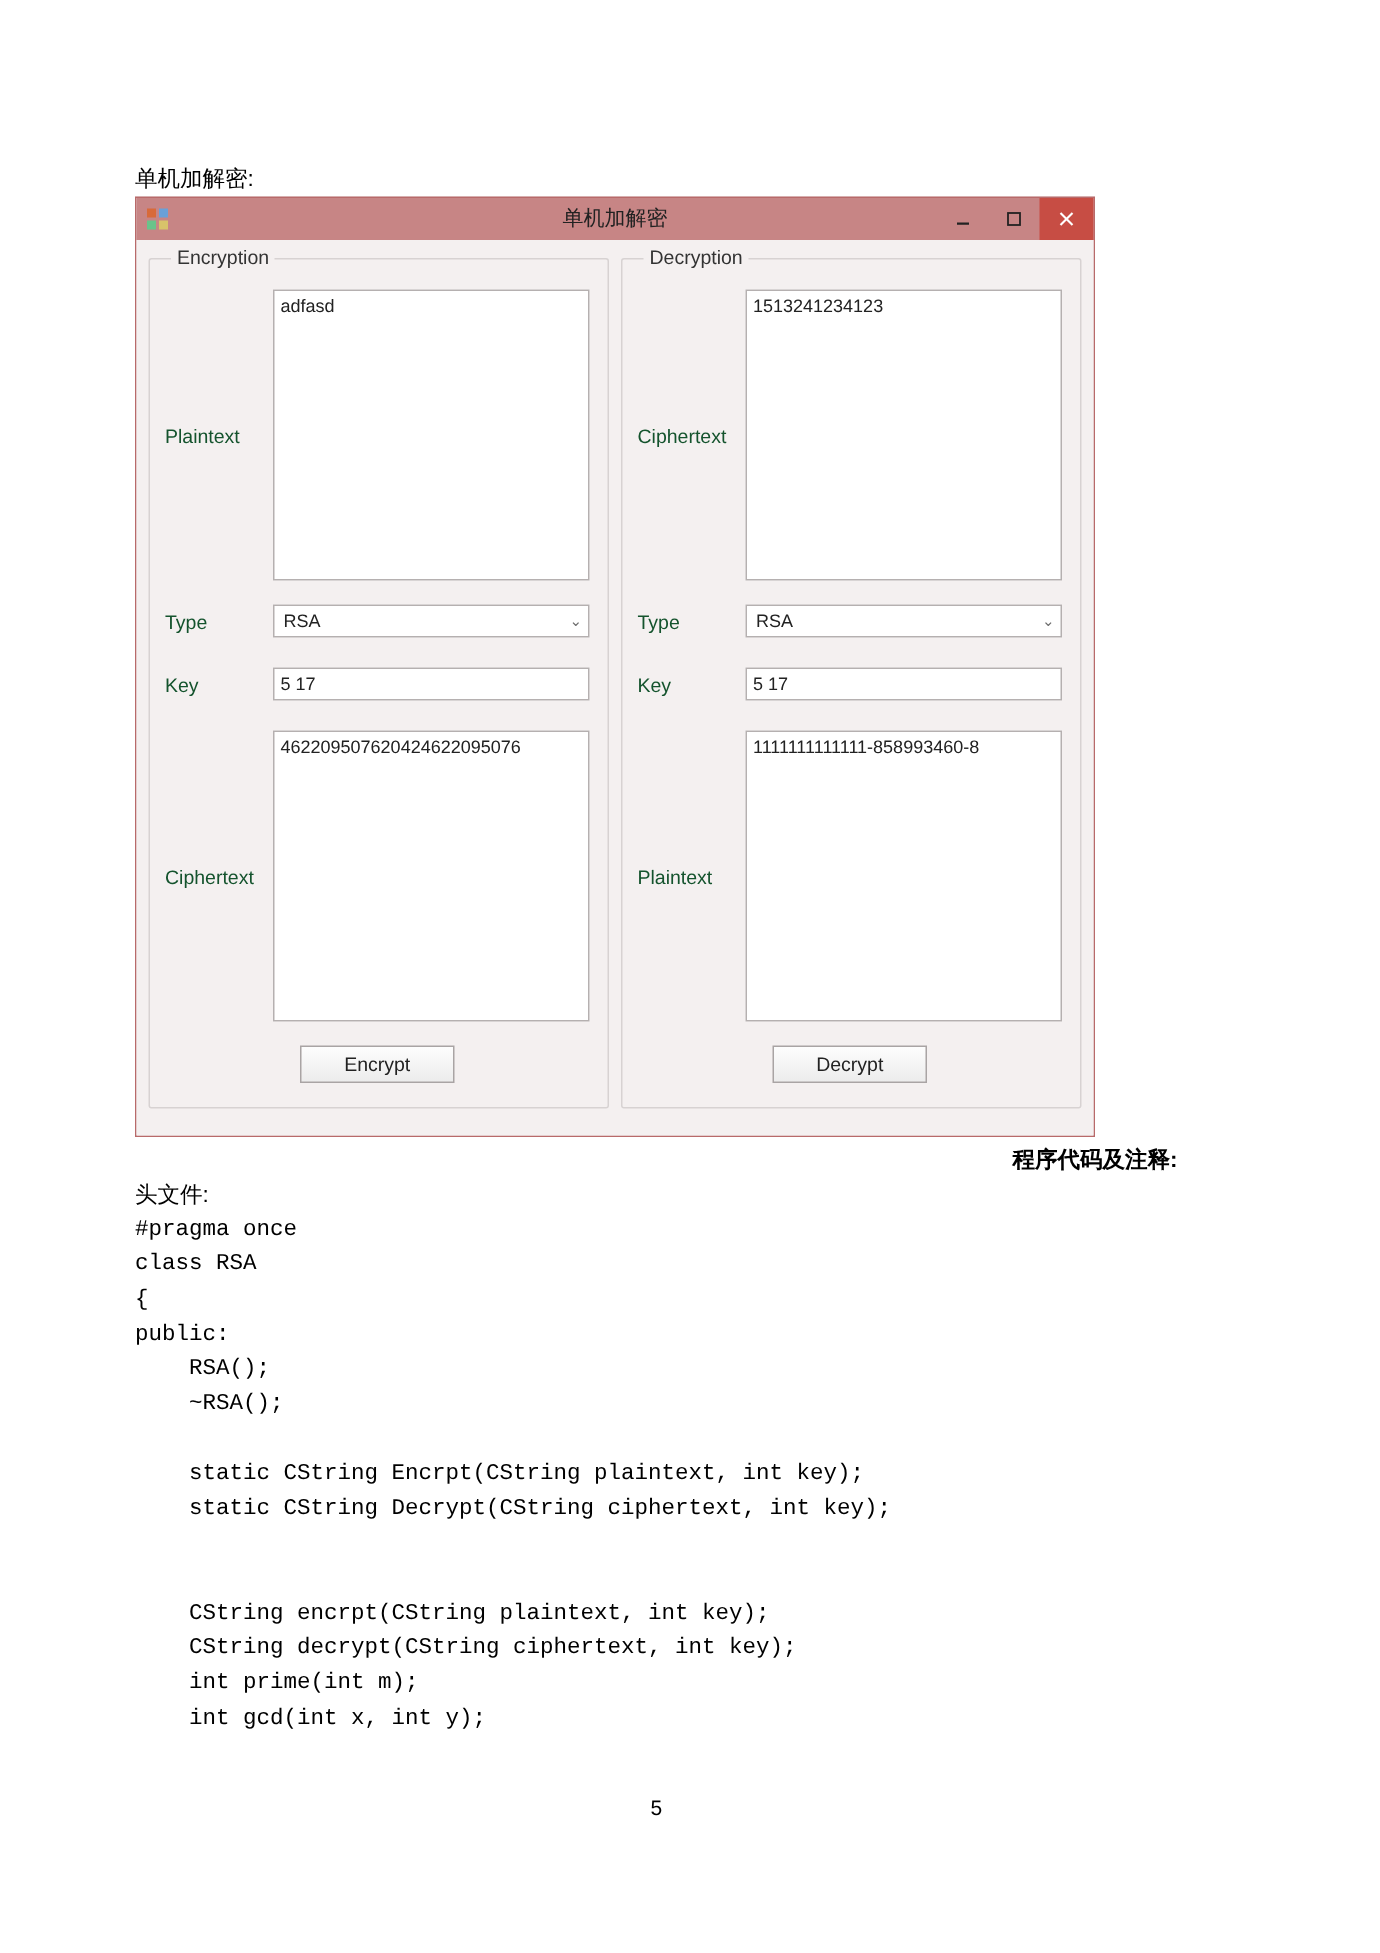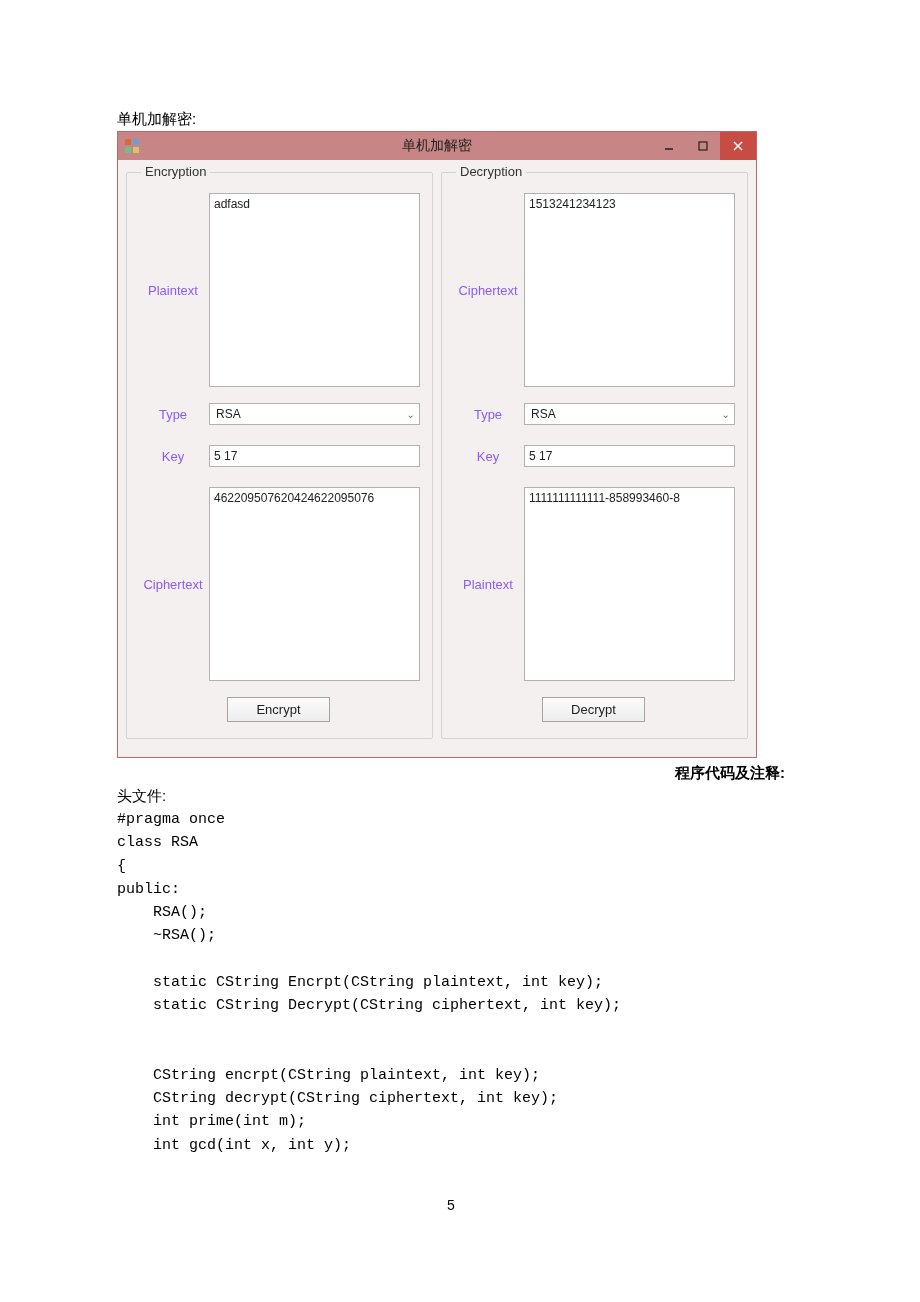--- a/index.html
+++ b/index.html
@@ -5,21 +5,21 @@
   * { box-sizing: border-box; }
   body {
     margin: 0;
     background: #fff;
     font-family: "Microsoft YaHei", "SimSun", Tahoma, Arial, sans-serif;
     font-size: 14px;
     color: #000;
     width: 920px;
   }
   .page {
-    padding: 110px 135px 40px 117px;
+    padding: 110px 135px 40px 90px;
   }
   .caption {
     font-size: 15px;
     margin-bottom: 2px;
   }
   
   .window {
     border: 1px solid #b86a6a;
     background: #f0eaea;
     width: 640px;
@@ -89,22 +89,21 @@
   }
   .row {
     display: flex;
     align-items: center;
     margin-bottom: 20px;
   }
   .row.tall { align-items: center; margin-bottom: 16px; }
   .lbl {
     width: 72px;
     font-size: 13px;
-    color: #8b5cf6;
-    text-align: center;
+    color: #14532d;
     flex-shrink: 0;
   }
   textarea.field, input.field, .select {
     flex: 1;
     border: 1px solid #b5b0b0;
     background: #fff;
     font-family: Tahoma, Arial, sans-serif;
     font-size: 12px;
     padding: 3px 4px;
     color: #222;

